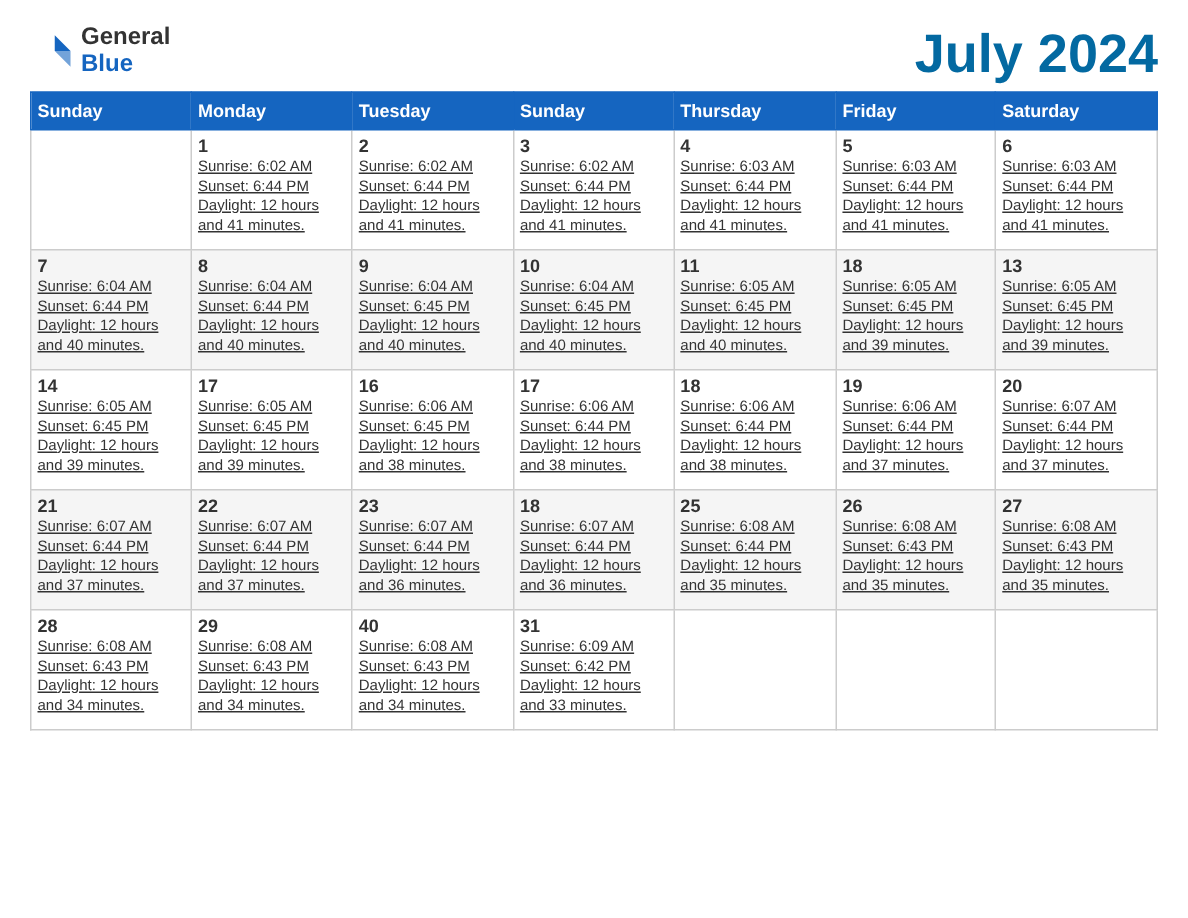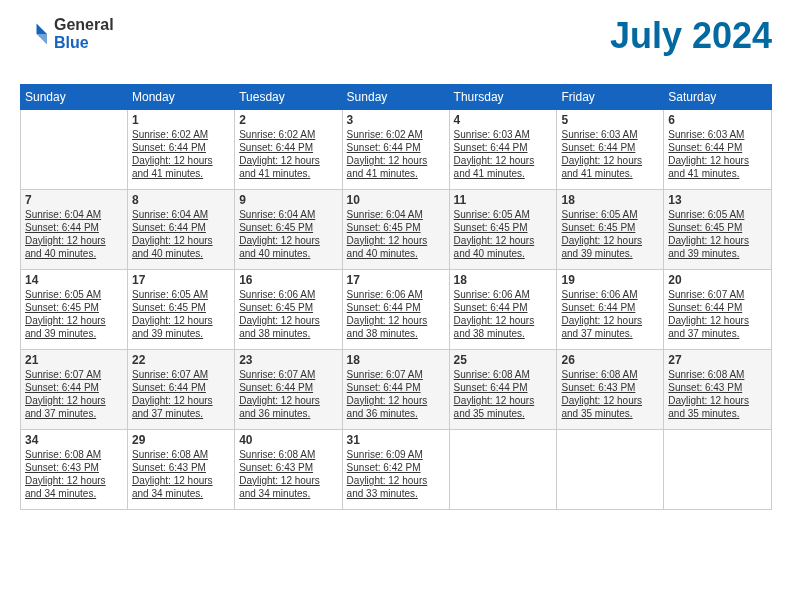--- a/index.html
+++ b/index.html
@@ -13,21 +13,21 @@
     .page {
       width: 792px;
       height: 612px;
       padding: 16px 20px;
       background: #fff;
     }
     .header {
       display: flex;
       justify-content: space-between;
       align-items: flex-start;
-      margin-bottom: 28px;
+      margin-bottom: 5px;
     }
     .logo {
       display: flex;
       align-items: center;
       gap: 4px;
     }
     .logo-text {
       display: flex;
       flex-direction: column;
       line-height: 1.1;
@@ -64,21 +64,21 @@
       width: 100%;
       border-collapse: collapse;
       font-size: 10.5px;
     }
     .calendar thead th {
       background: #1565c0;
       color: #fff;
       padding: 5px 4px;
       text-align: left;
       font-size: 12px;
-      font-weight: normal;
+      font-weight: bold;
       border: 1px solid #1565c0;
     }
     .calendar tbody td {
       border: 1px solid #ccc;
       vertical-align: top;
       padding: 3px 4px;
       width: 113px;
       height: 80px;
     }
     .day-num {
@@ -330,21 +330,21 @@
           <td>
             <span class="day-num">27</span>
             <div class="day-info" style="white-space: pre-line;">Sunrise: 6:08 AM
 Sunset: 6:43 PM
 Daylight: 12 hours
 and 35 minutes.</div>
           </td>
         </tr>
         <tr>
           <td>
-            <span class="day-num">34</span>
+            <span class="day-num">28</span>
             <div class="day-info" style="white-space: pre-line;">Sunrise: 6:08 AM
 Sunset: 6:43 PM
 Daylight: 12 hours
 and 34 minutes.</div>
           </td>
           <td>
             <span class="day-num">29</span>
             <div class="day-info" style="white-space: pre-line;">Sunrise: 6:08 AM
 Sunset: 6:43 PM
 Daylight: 12 hours

